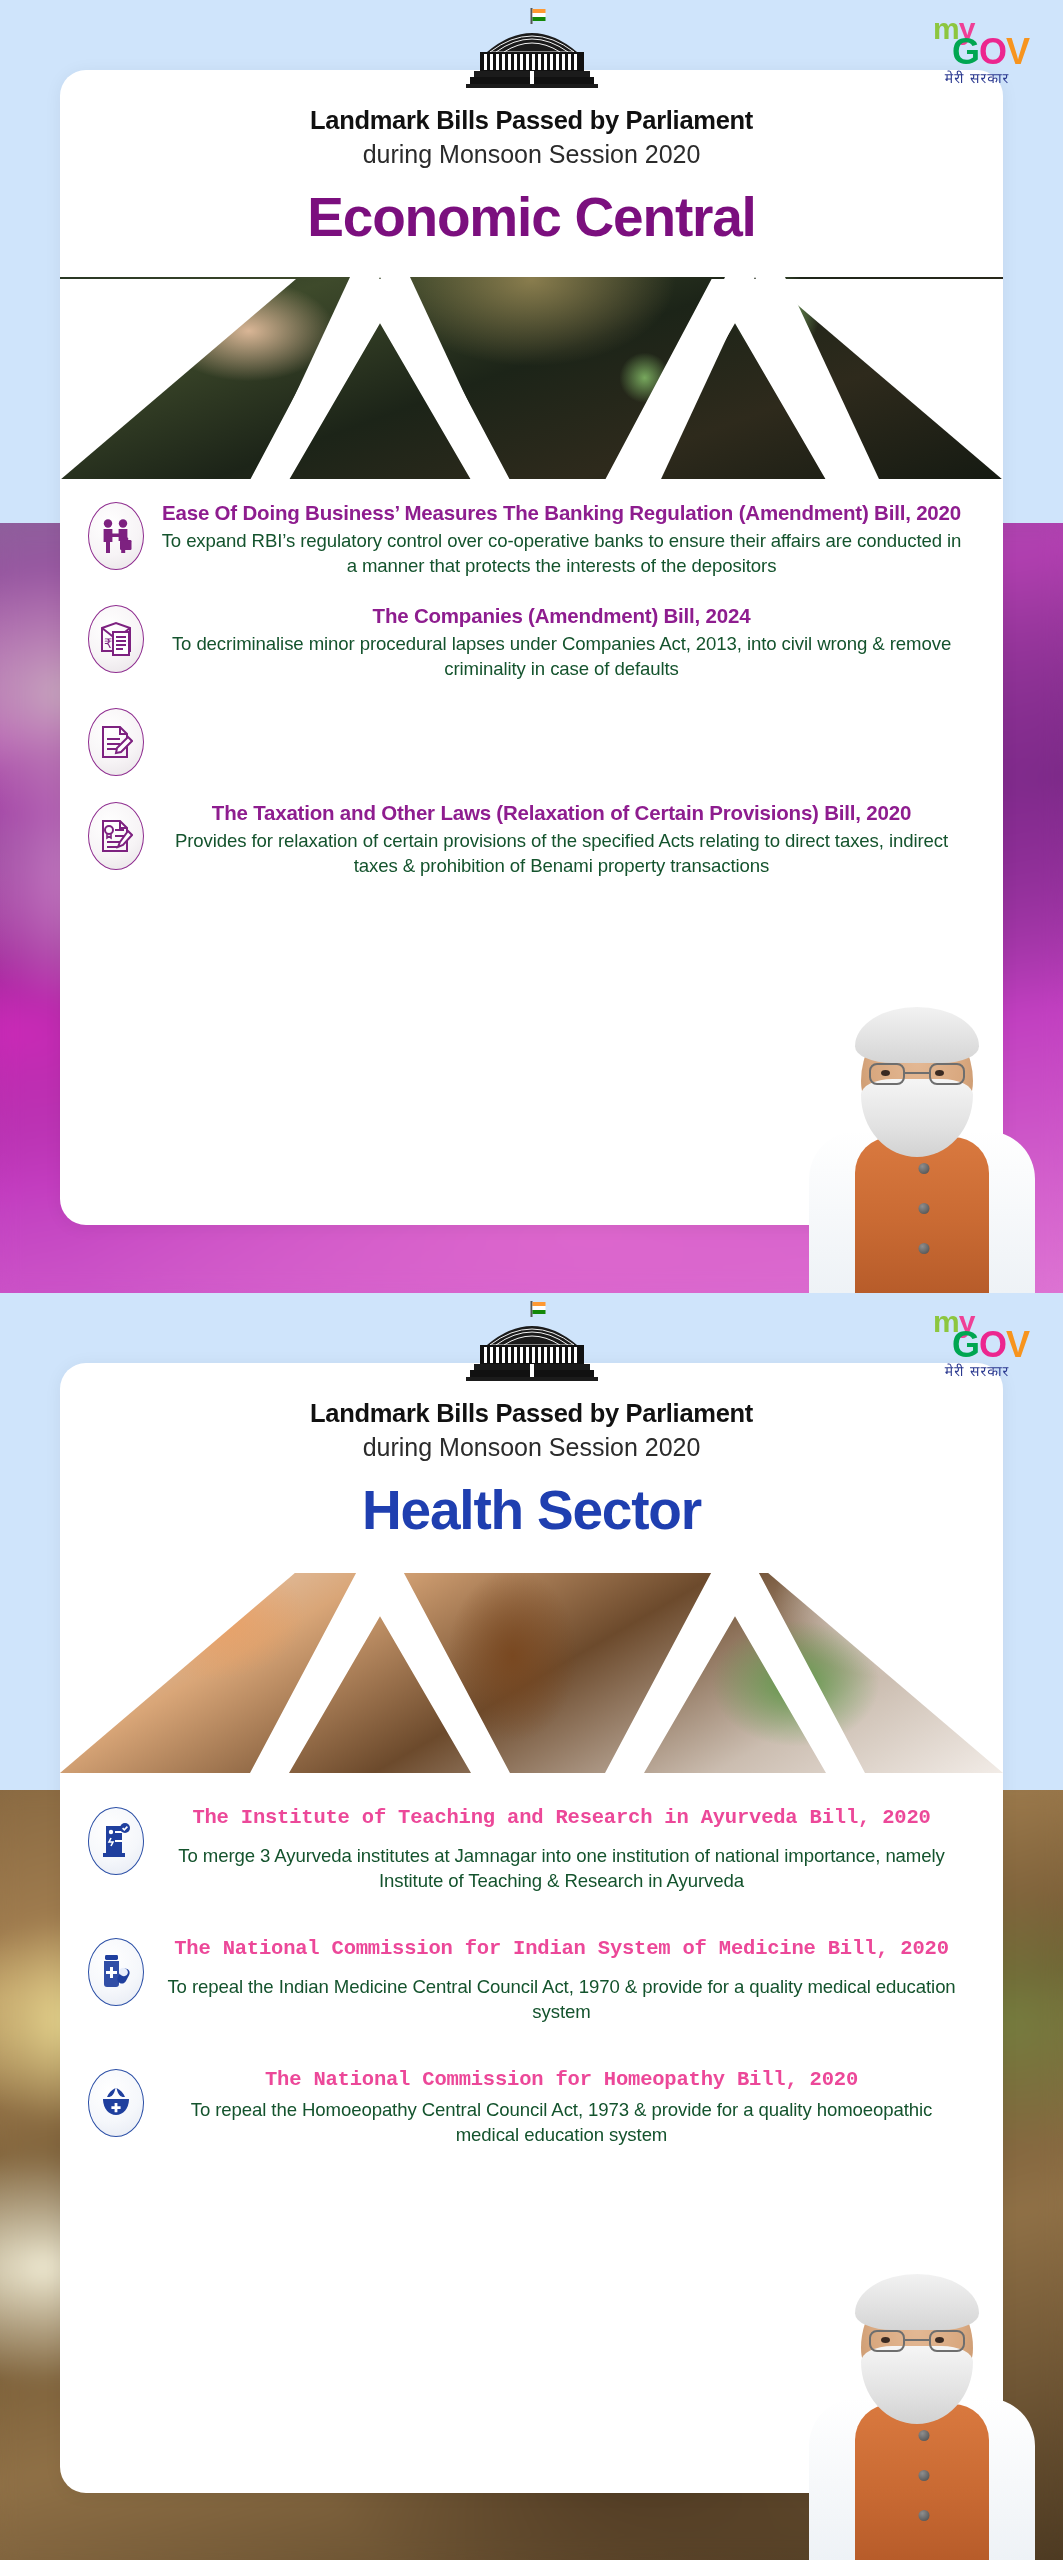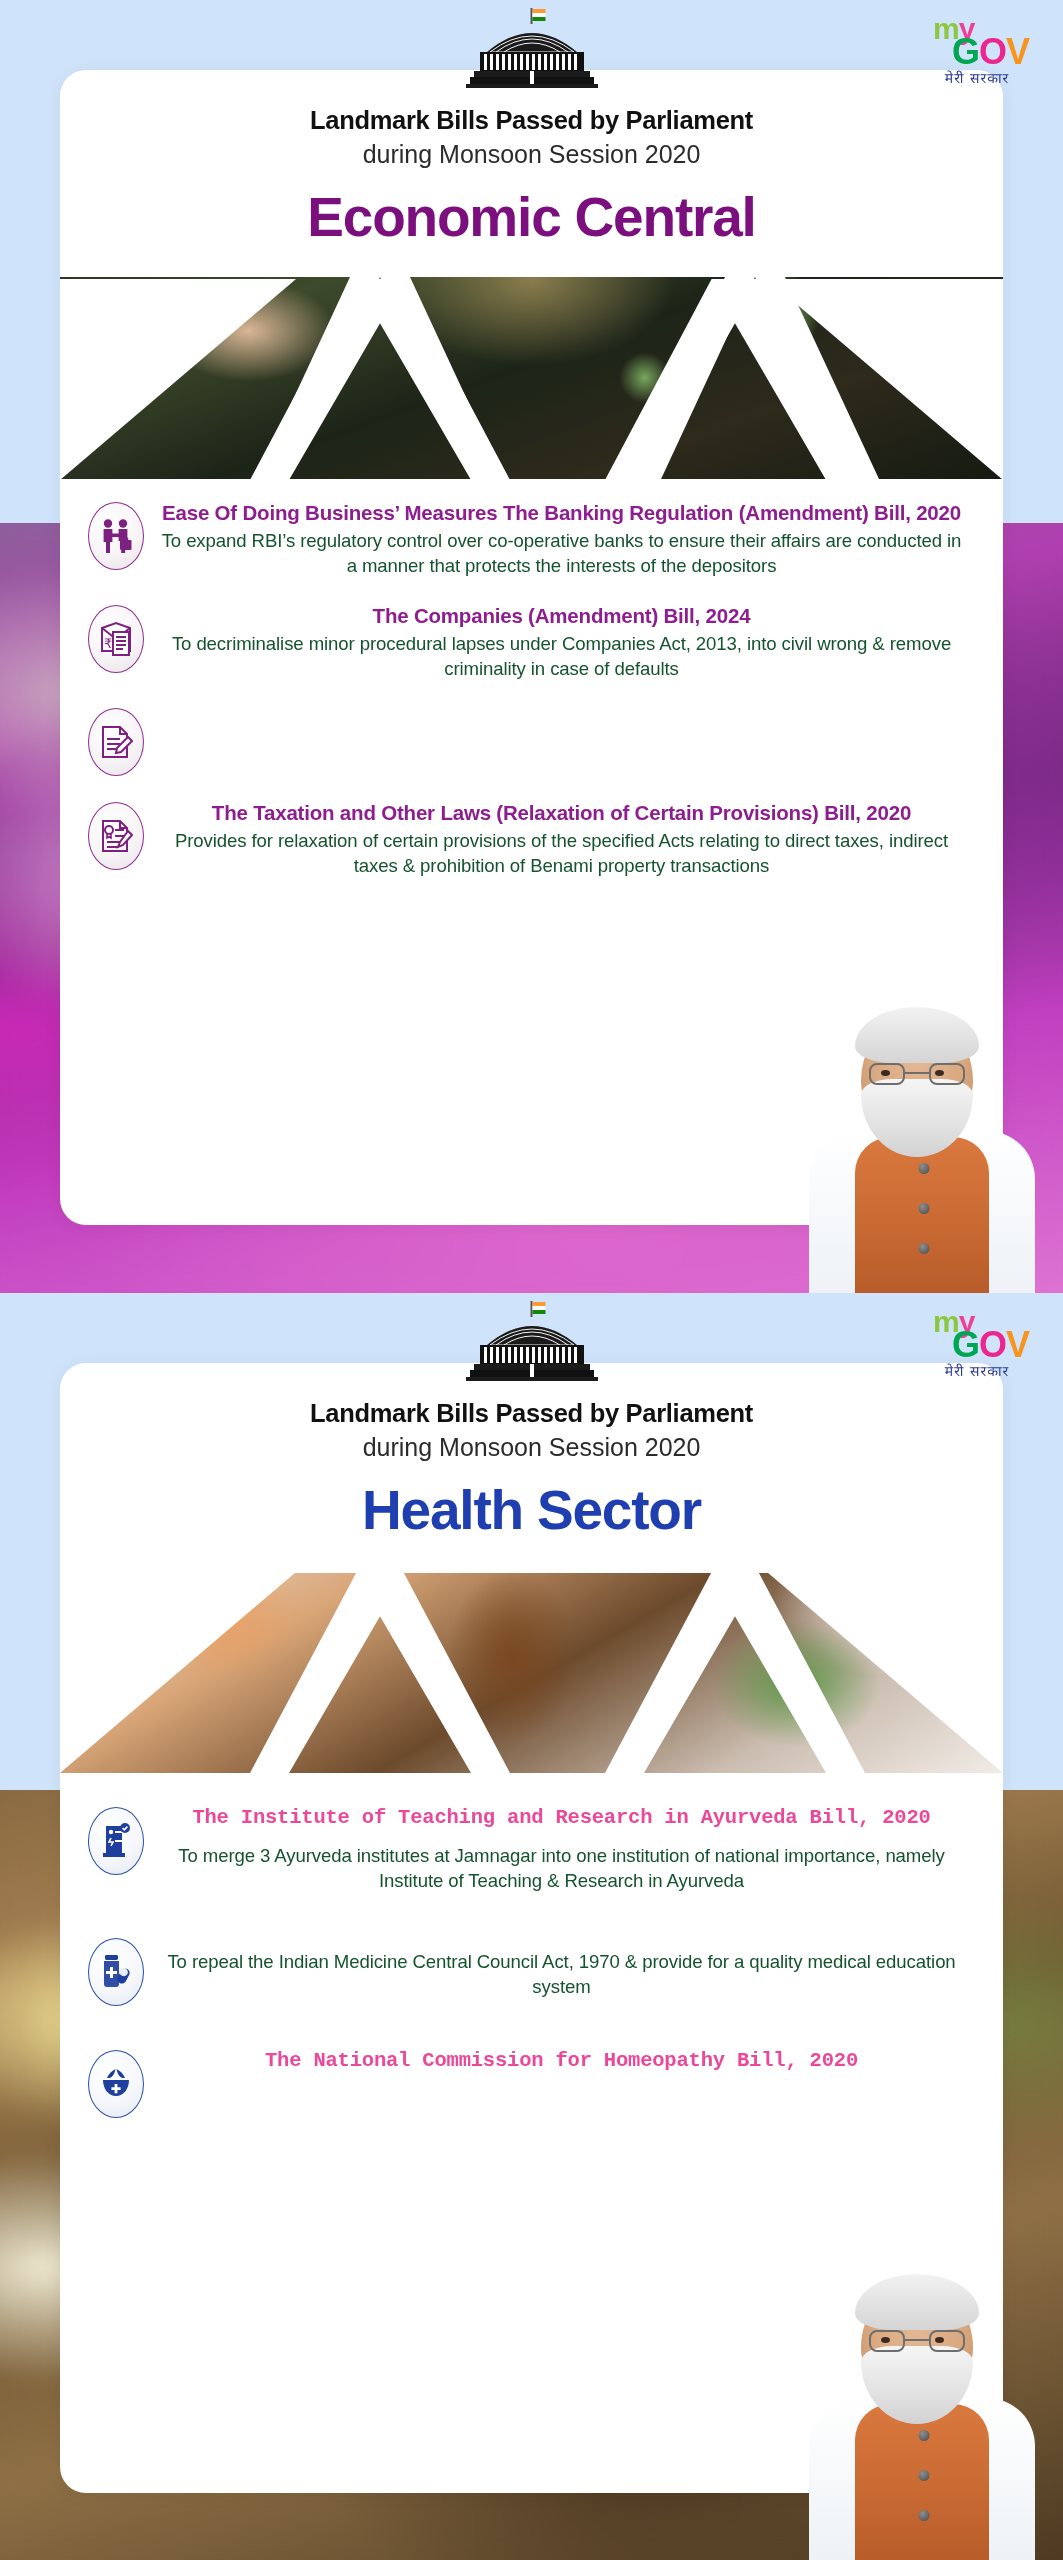--- a/index.html
+++ b/index.html
@@ -461,35 +461,37 @@
           <div class="bill-icon blue">
             <svg width="34" height="36" viewBox="0 0 34 36" fill="#1f3f9e">
               <rect x="6" y="1" width="13" height="5" rx="1.4"></rect>
               <path d="M5 7h15v23a3 3 0 0 1-3 3H8a3 3 0 0 1-3-3z" fill="#1f3f9e" opacity=".92"></path>
               <path d="M11 13h3v4h4v3h-4v4h-3v-4H7v-3h4z" fill="#ffffff"></path>
               <rect x="20" y="14" width="9" height="16" rx="4.5" transform="rotate(28 24.5 22)"></rect>
               <rect x="20" y="14" width="9" height="8" rx="4.5" transform="rotate(28 24.5 18)" fill="#e8eefb"></rect>
             </svg>
           </div>
           <div class="bill-body">
+            <div class="bill-title blue">The National Commission for Indian System of Medicine Bill, 2020</div>
             <div class="bill-desc" style="margin-top:14px;">To repeal the Indian Medicine Central Council Act, 1970 &amp; provide for a quality medical education system</div>
           </div>
         </div>
 
         <div class="bill">
           <div class="bill-icon blue">
             <svg width="34" height="34" viewBox="0 0 34 34" fill="#1f3f9e">
               <path d="M16.5 2c-4 2-7 5-8.5 9 4 .5 7-1.5 8.5-9z"></path>
               <path d="M17.5 2c4 2 7 5 8.5 9-4 .5-7-1.5-8.5-9z"></path>
               <path d="M4 13h26c0 9-5.5 16-13 16S4 22 4 13z"></path>
               <path d="M15.6 17h2.8v3.2h3.2v2.8h-3.2v3.2h-2.8v-3.2h-3.2v-2.8h3.2z" fill="#ffffff"></path>
             </svg>
           </div>
           <div class="bill-body">
             <div class="bill-title blue">The National Commission for Homeopathy Bill, 2020</div>
+            <div class="bill-desc" style="margin-top:6px;">To repeal the Homoeopathy Central Council Act, 1973 &amp; provide for a quality homoeopathic medical education system</div>
           </div>
         </div>
 
       </div>
     </div>
 
     <div class="pm" style="right:14px;bottom:0;height:280px;">
       <div class="shirt" style="top:118px;height:162px;"></div>
       <div class="vest" style="top:124px;height:156px;"></div>
       <div class="vbtn" style="top:150px;"></div>

